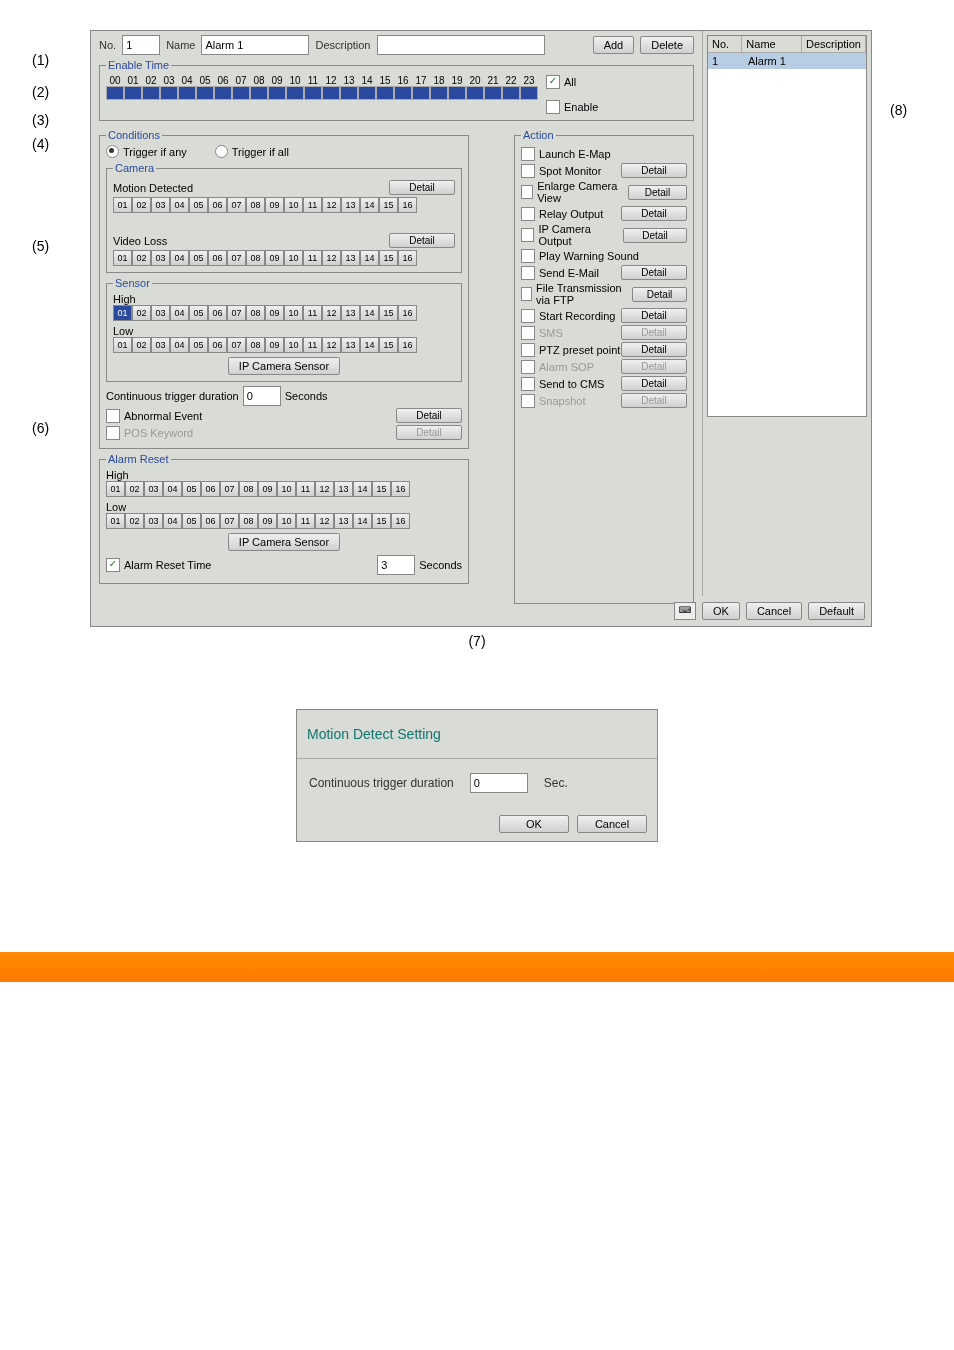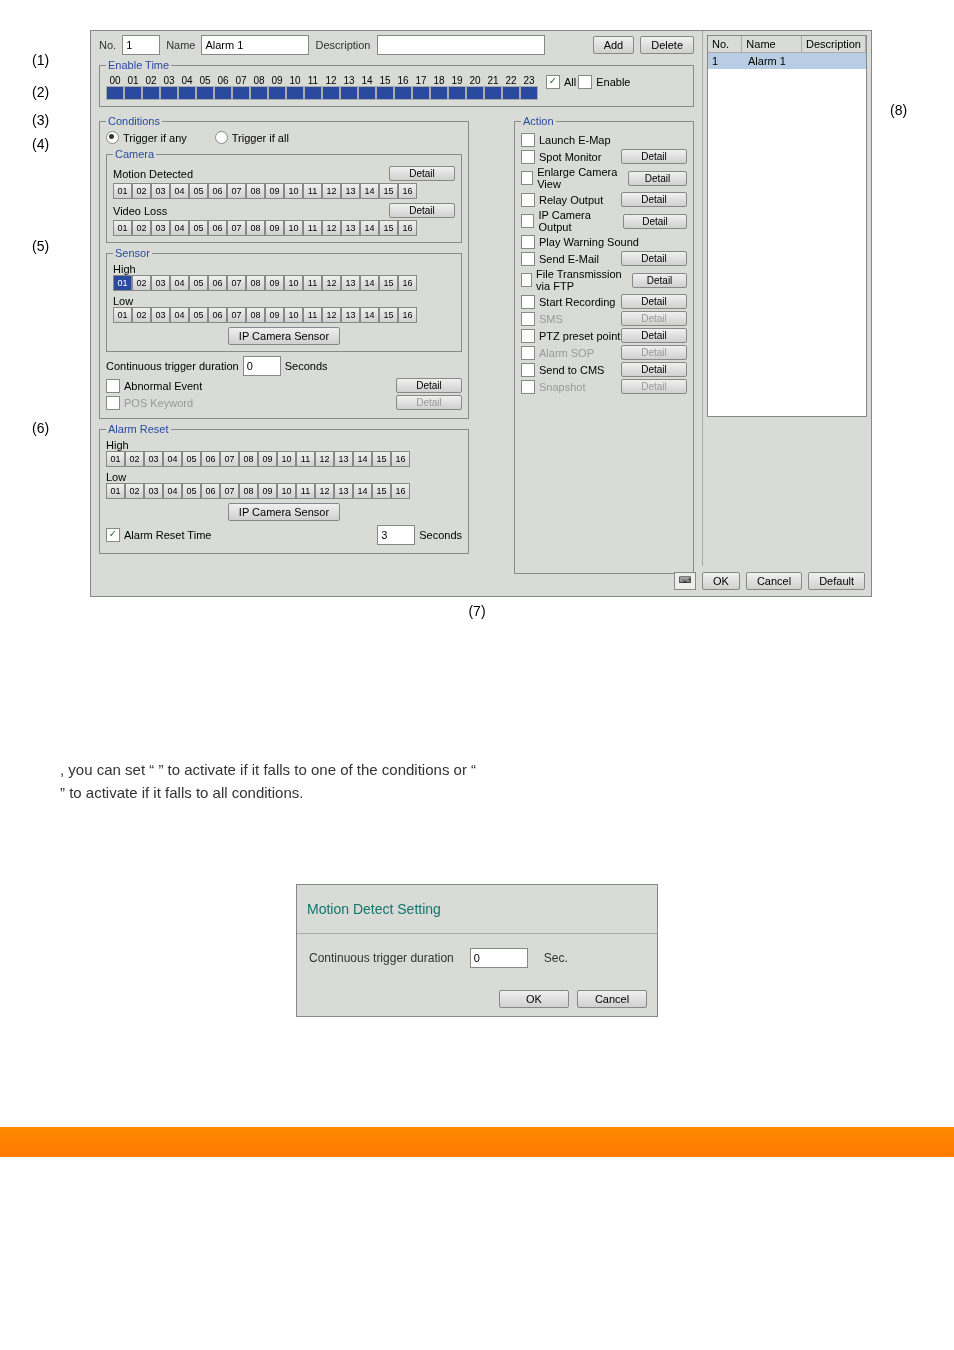--- a/index.html
+++ b/index.html
@@ -333,21 +333,21 @@
                       <div class="hour-cell filled"></div>
                       <div class="hour-cell filled"></div>
                       <div class="hour-cell filled"></div>
                       <div class="hour-cell filled"></div>
                       <div class="hour-cell filled"></div>
                       <div class="hour-cell filled"></div>
                       <div class="hour-cell filled"></div>
                       <div class="hour-cell filled"></div>
                     </div>
                 </div>
-                <div style="display:flex; flex-direction:row; gap:2px;">
+                <div style="display:flex; flex-direction:column; gap:11px;">
                   <label style="display:flex; align-items:center; gap:4px;">
                     <span class="checkbox checked"></span>
                     <span>All</span>
                   </label>
                   <label style="display:flex; align-items:center; gap:4px;">
                     <span class="checkbox"></span>
                     <span>Enable</span>
                   </label>
                 </div>
               </div>
@@ -387,21 +387,21 @@
                         <button>08</button>
                         <button>09</button>
                         <button>10</button>
                         <button>11</button>
                         <button>12</button>
                         <button>13</button>
                         <button>14</button>
                         <button>15</button>
                         <button>16</button>
                       </div>
-                    <div class="row-line" style="margin-top:4px;">
+                    <div class="row-line" style="margin-top:20px;">
                       <span>Video Loss</span>
                       <button class="detail-btn">Detail</button>
                     </div>
                     <div class="chbtns" id="ch-vloss">
                         <button>01</button>
                         <button>02</button>
                         <button>03</button>
                         <button>04</button>
                         <button>05</button>
                         <button>06</button>
@@ -681,25 +681,20 @@
         <span class="kb-icon">⌨</span>
         <button class="btn">OK</button>
         <button class="btn">Cancel</button>
         <button class="btn">Default</button>
       </div>
     </div>
   </div>
 
   <div class="under7">(7)</div>
 
-  <div class="doc-text">
-    <span>, you can set “</span>
-    <span>” to activate if it falls to one of the conditions or “</span><br>
-    <span>” to activate if it falls to all conditions.</span>
-  </div>
 
   <div style="height:60px"></div>
 
   <div class="mini-dialog">
     <div class="t">Motion Detect Setting</div>
     <div class="b">
       <span>Continuous trigger duration</span>
       <input class="inp" style="width: 50px;" value="0">
       <span>Sec.</span>
     </div>

